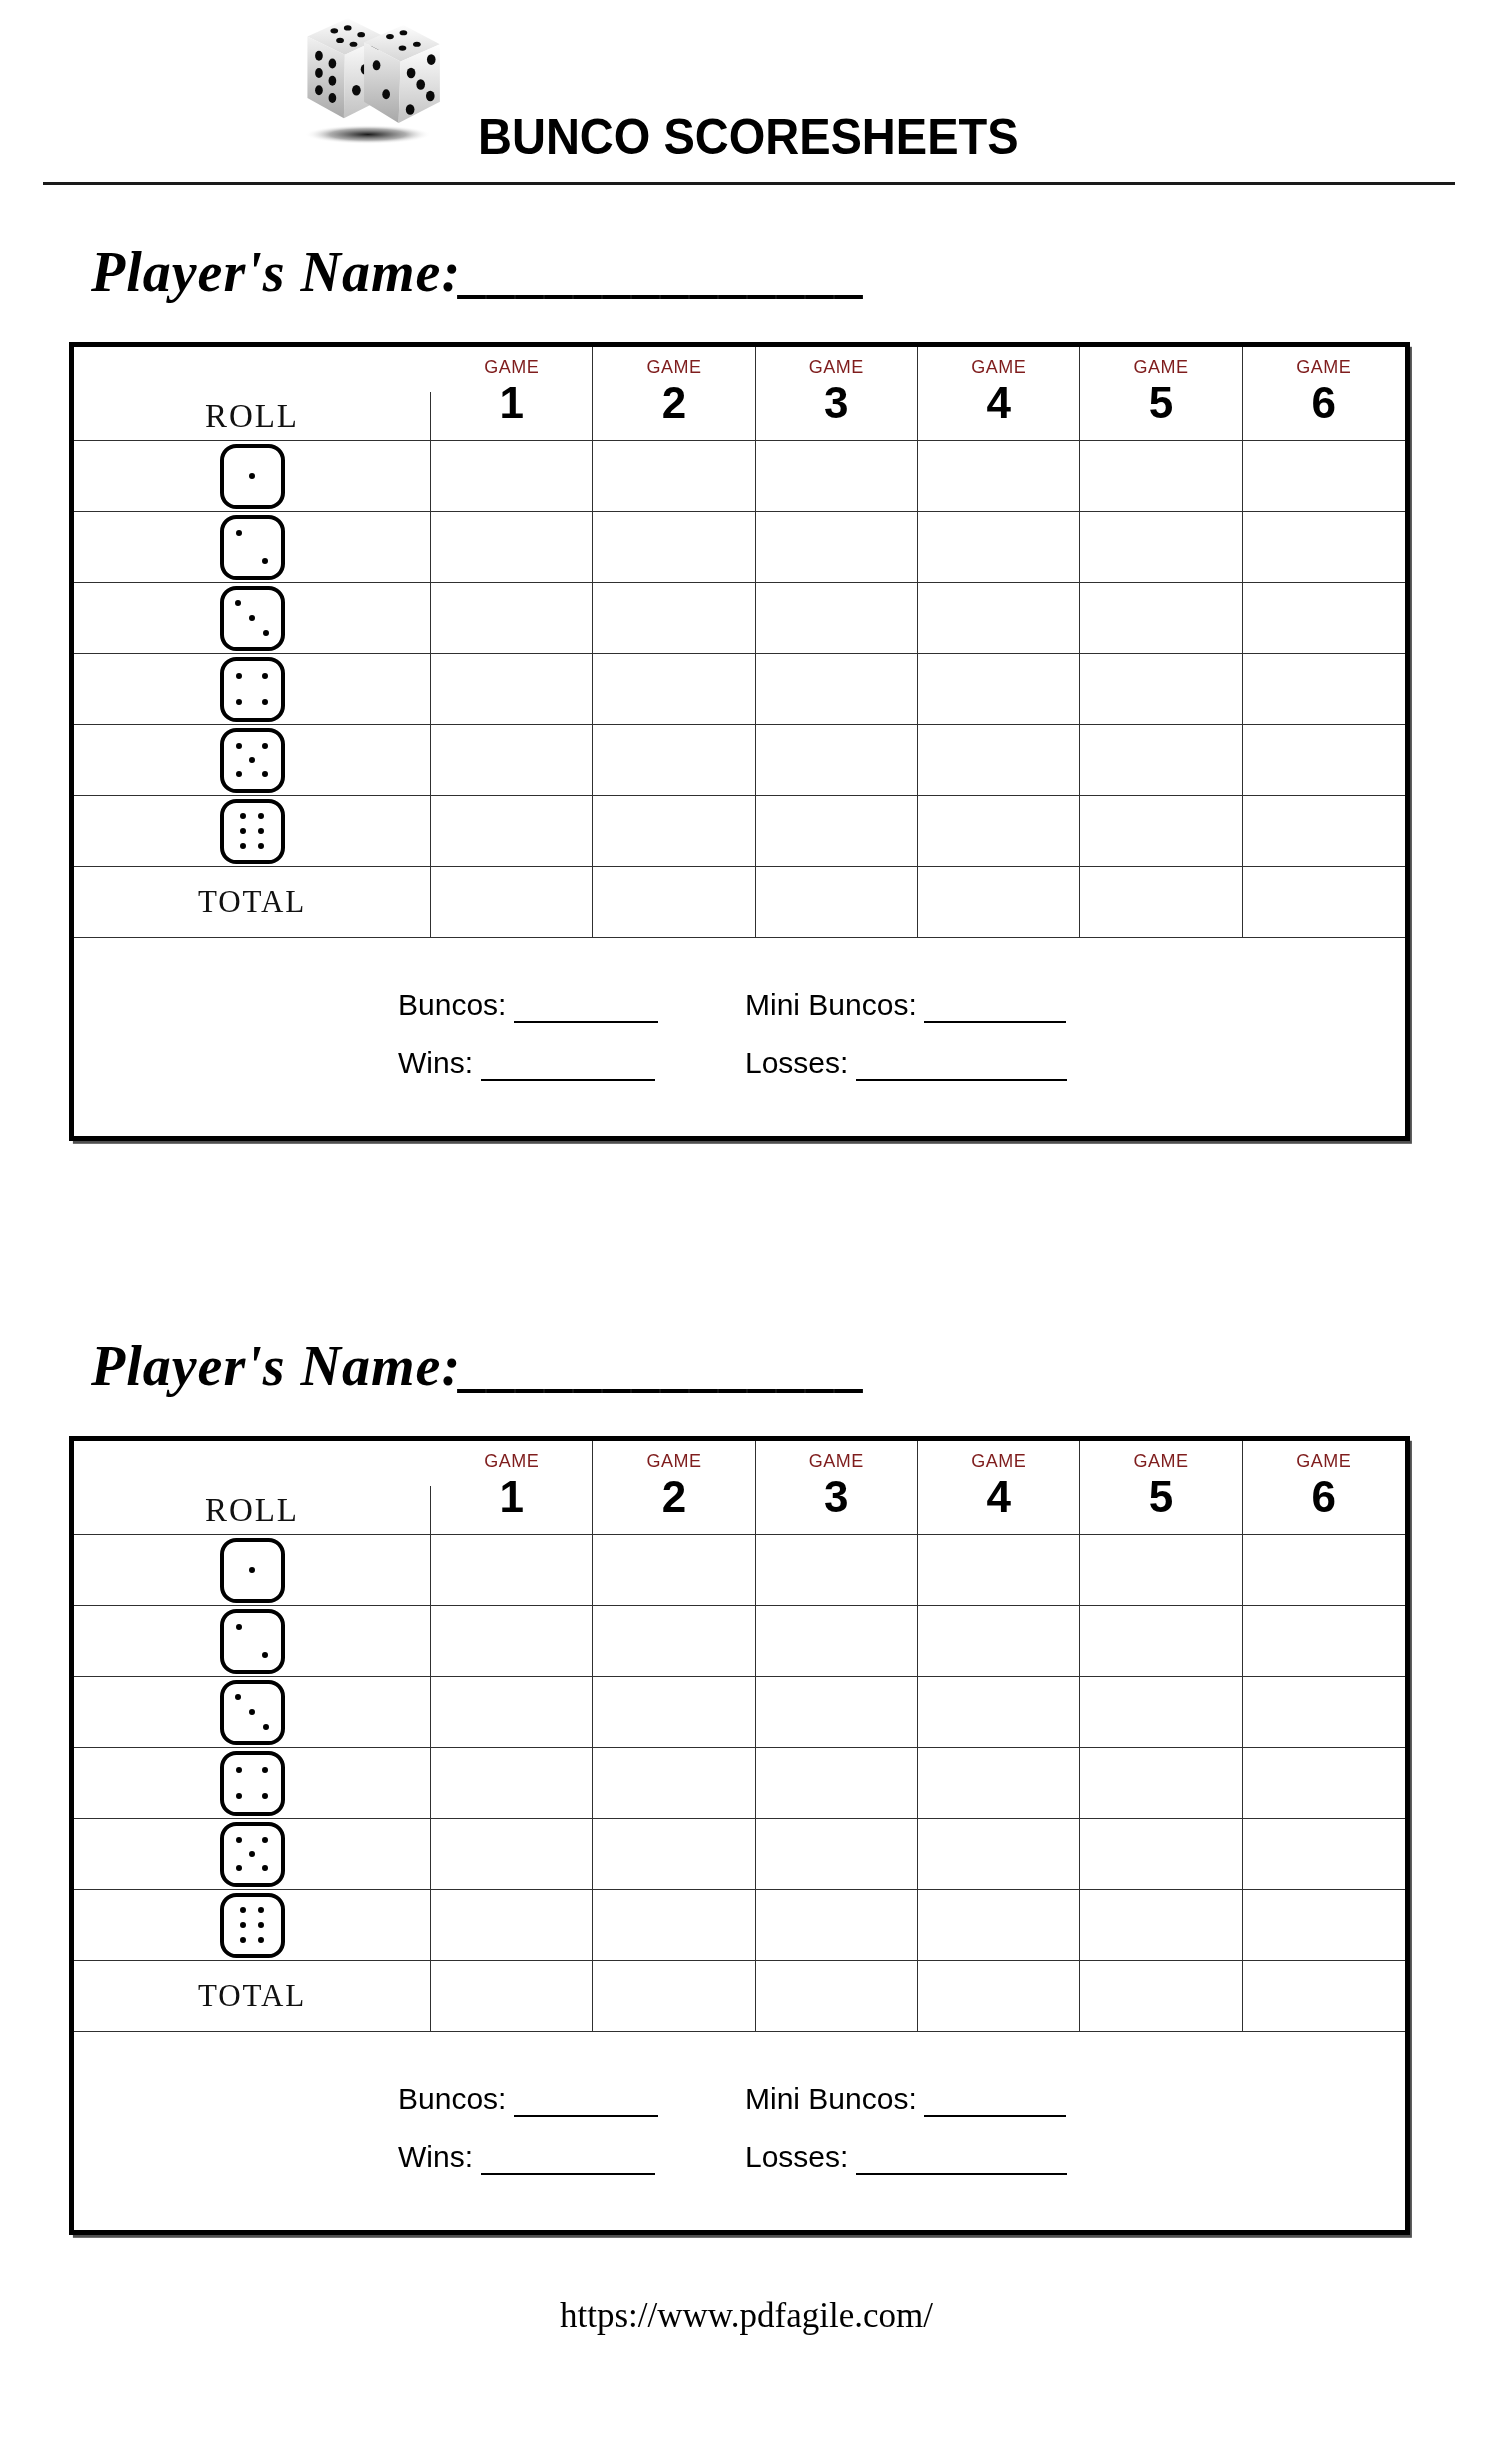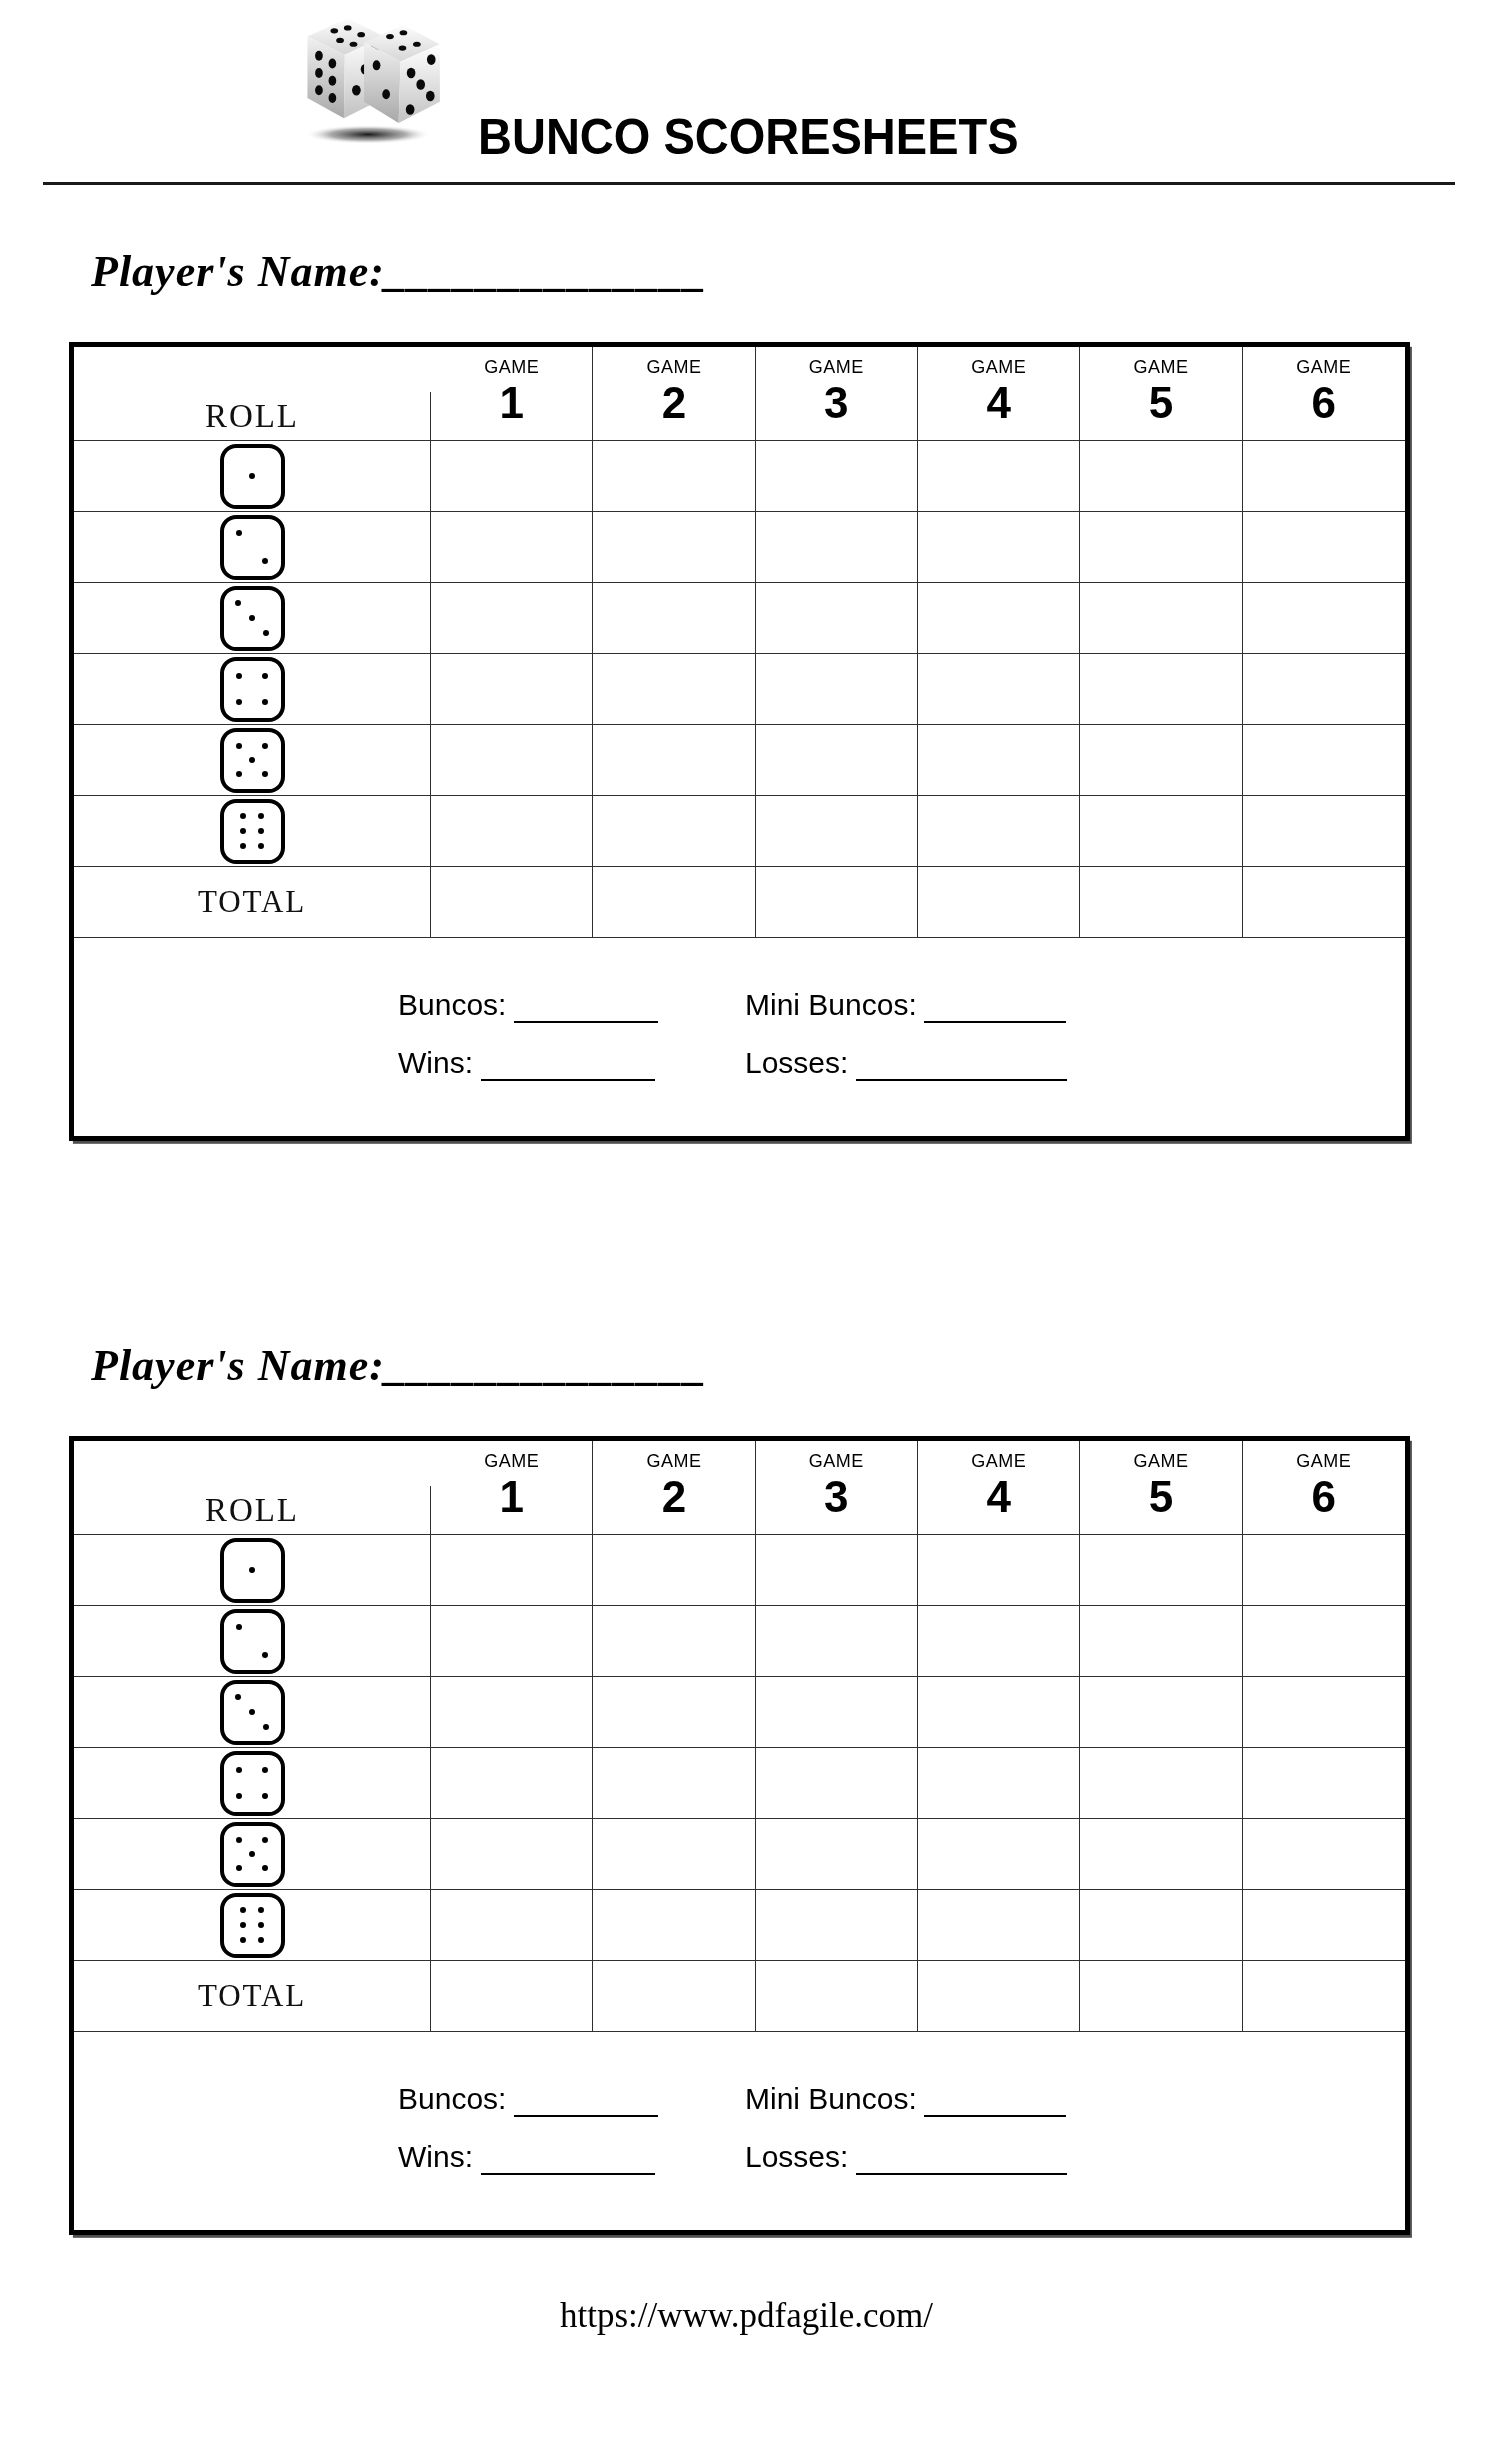--- a/index.html
+++ b/index.html
@@ -17,40 +17,40 @@
     font-size:50px; font-weight:bold; letter-spacing:0;
     transform:scaleX(.94); transform-origin:left bottom; white-space:nowrap;
   }
   .header-rule { position:absolute; bottom:0; left:43px; width:1412px; height:2.9px; background:#1a1a1a; }
 
   
   .sheet { margin-left:69px; width:1341px; }
   .player-row {
     margin-top:58px; margin-left:22px;
     font-family:cursive; font-style:italic; font-weight:600;
-    font-size:44px; line-height:58px; letter-spacing:1px; white-space:nowrap;
+    font-size:56px; line-height:58px; letter-spacing:1px; white-space:nowrap;
   }
   .sheet-2 .player-row { margin-top:196px; }
 
   .card {
     margin-top:41px; border:5.8px solid #000; background:#fff;
     box-shadow:2.9px 3.8px 0 -1px #4f4f4f;
   }
   .grid {
     display:grid;
     grid-template-columns:357px repeat(6, 1fr);
     grid-template-rows:94px repeat(6, 71px) 71px;
   }
   .grid > * { border-right:1.9px solid #303030; border-bottom:1.9px solid #303030; min-width:0; }
   .grid > *:nth-child(7n) { border-right:none; }
   .cell { display:flex; align-items:center; justify-content:center; }
 
   .roll-head { font-family:"Liberation Serif", serif; font-size:33px; letter-spacing:1.9px; color:#111;margin-top:45px; }
   .game-cell { flex-direction:column; justify-content:flex-start; padding-top:9.6px; }
-  .game-label { font-size:18px; letter-spacing:0.5px; color:#000000;text-align:right; }
+  .game-label { font-size:18px; letter-spacing:0.5px; color:#7f1d1d;text-align:right; }
   .game-num  { font-size:44px; font-weight:bold; line-height:50px; }
   .total-cell { font-family:"Liberation Serif", serif; font-size:31px; letter-spacing:1.9px; color:#111; }
 
   
   .die {
     width:65px; height:65px; border:4.8px solid #000; border-radius:16.3px;
     background:#fff; position:relative;
   }
   .pip {
     position:absolute; width:4.8px; height:4.8px; background:#fff;

